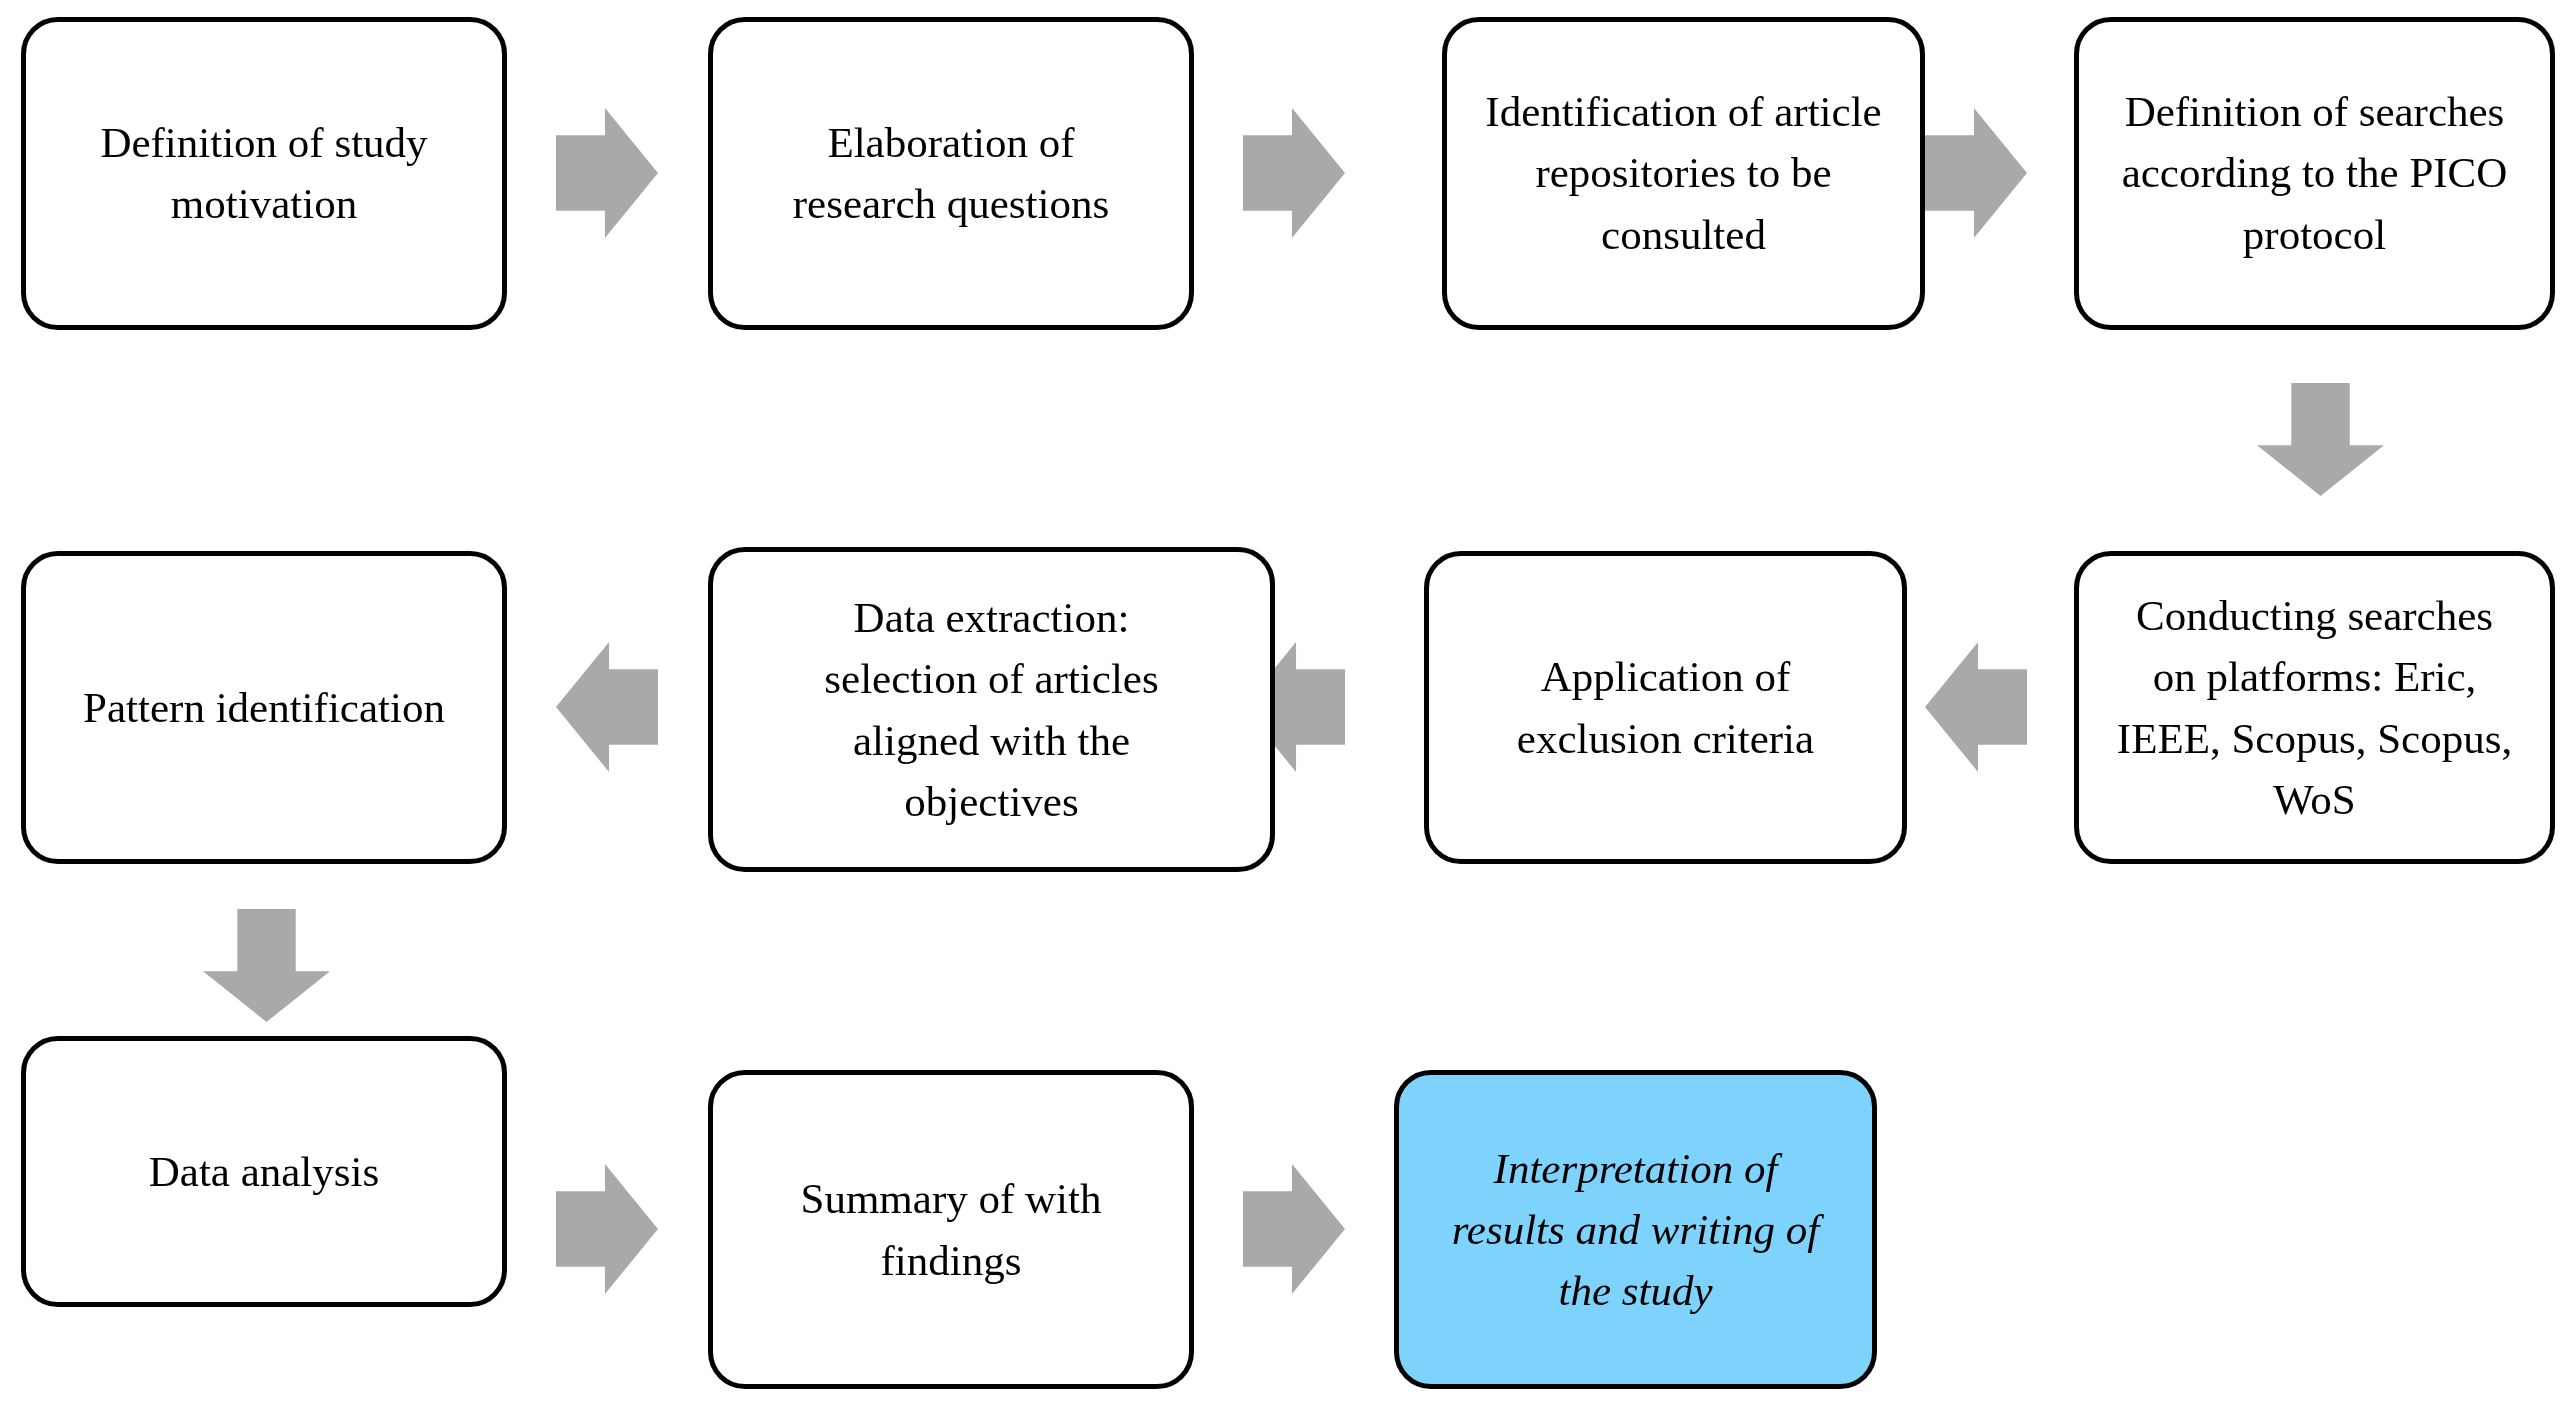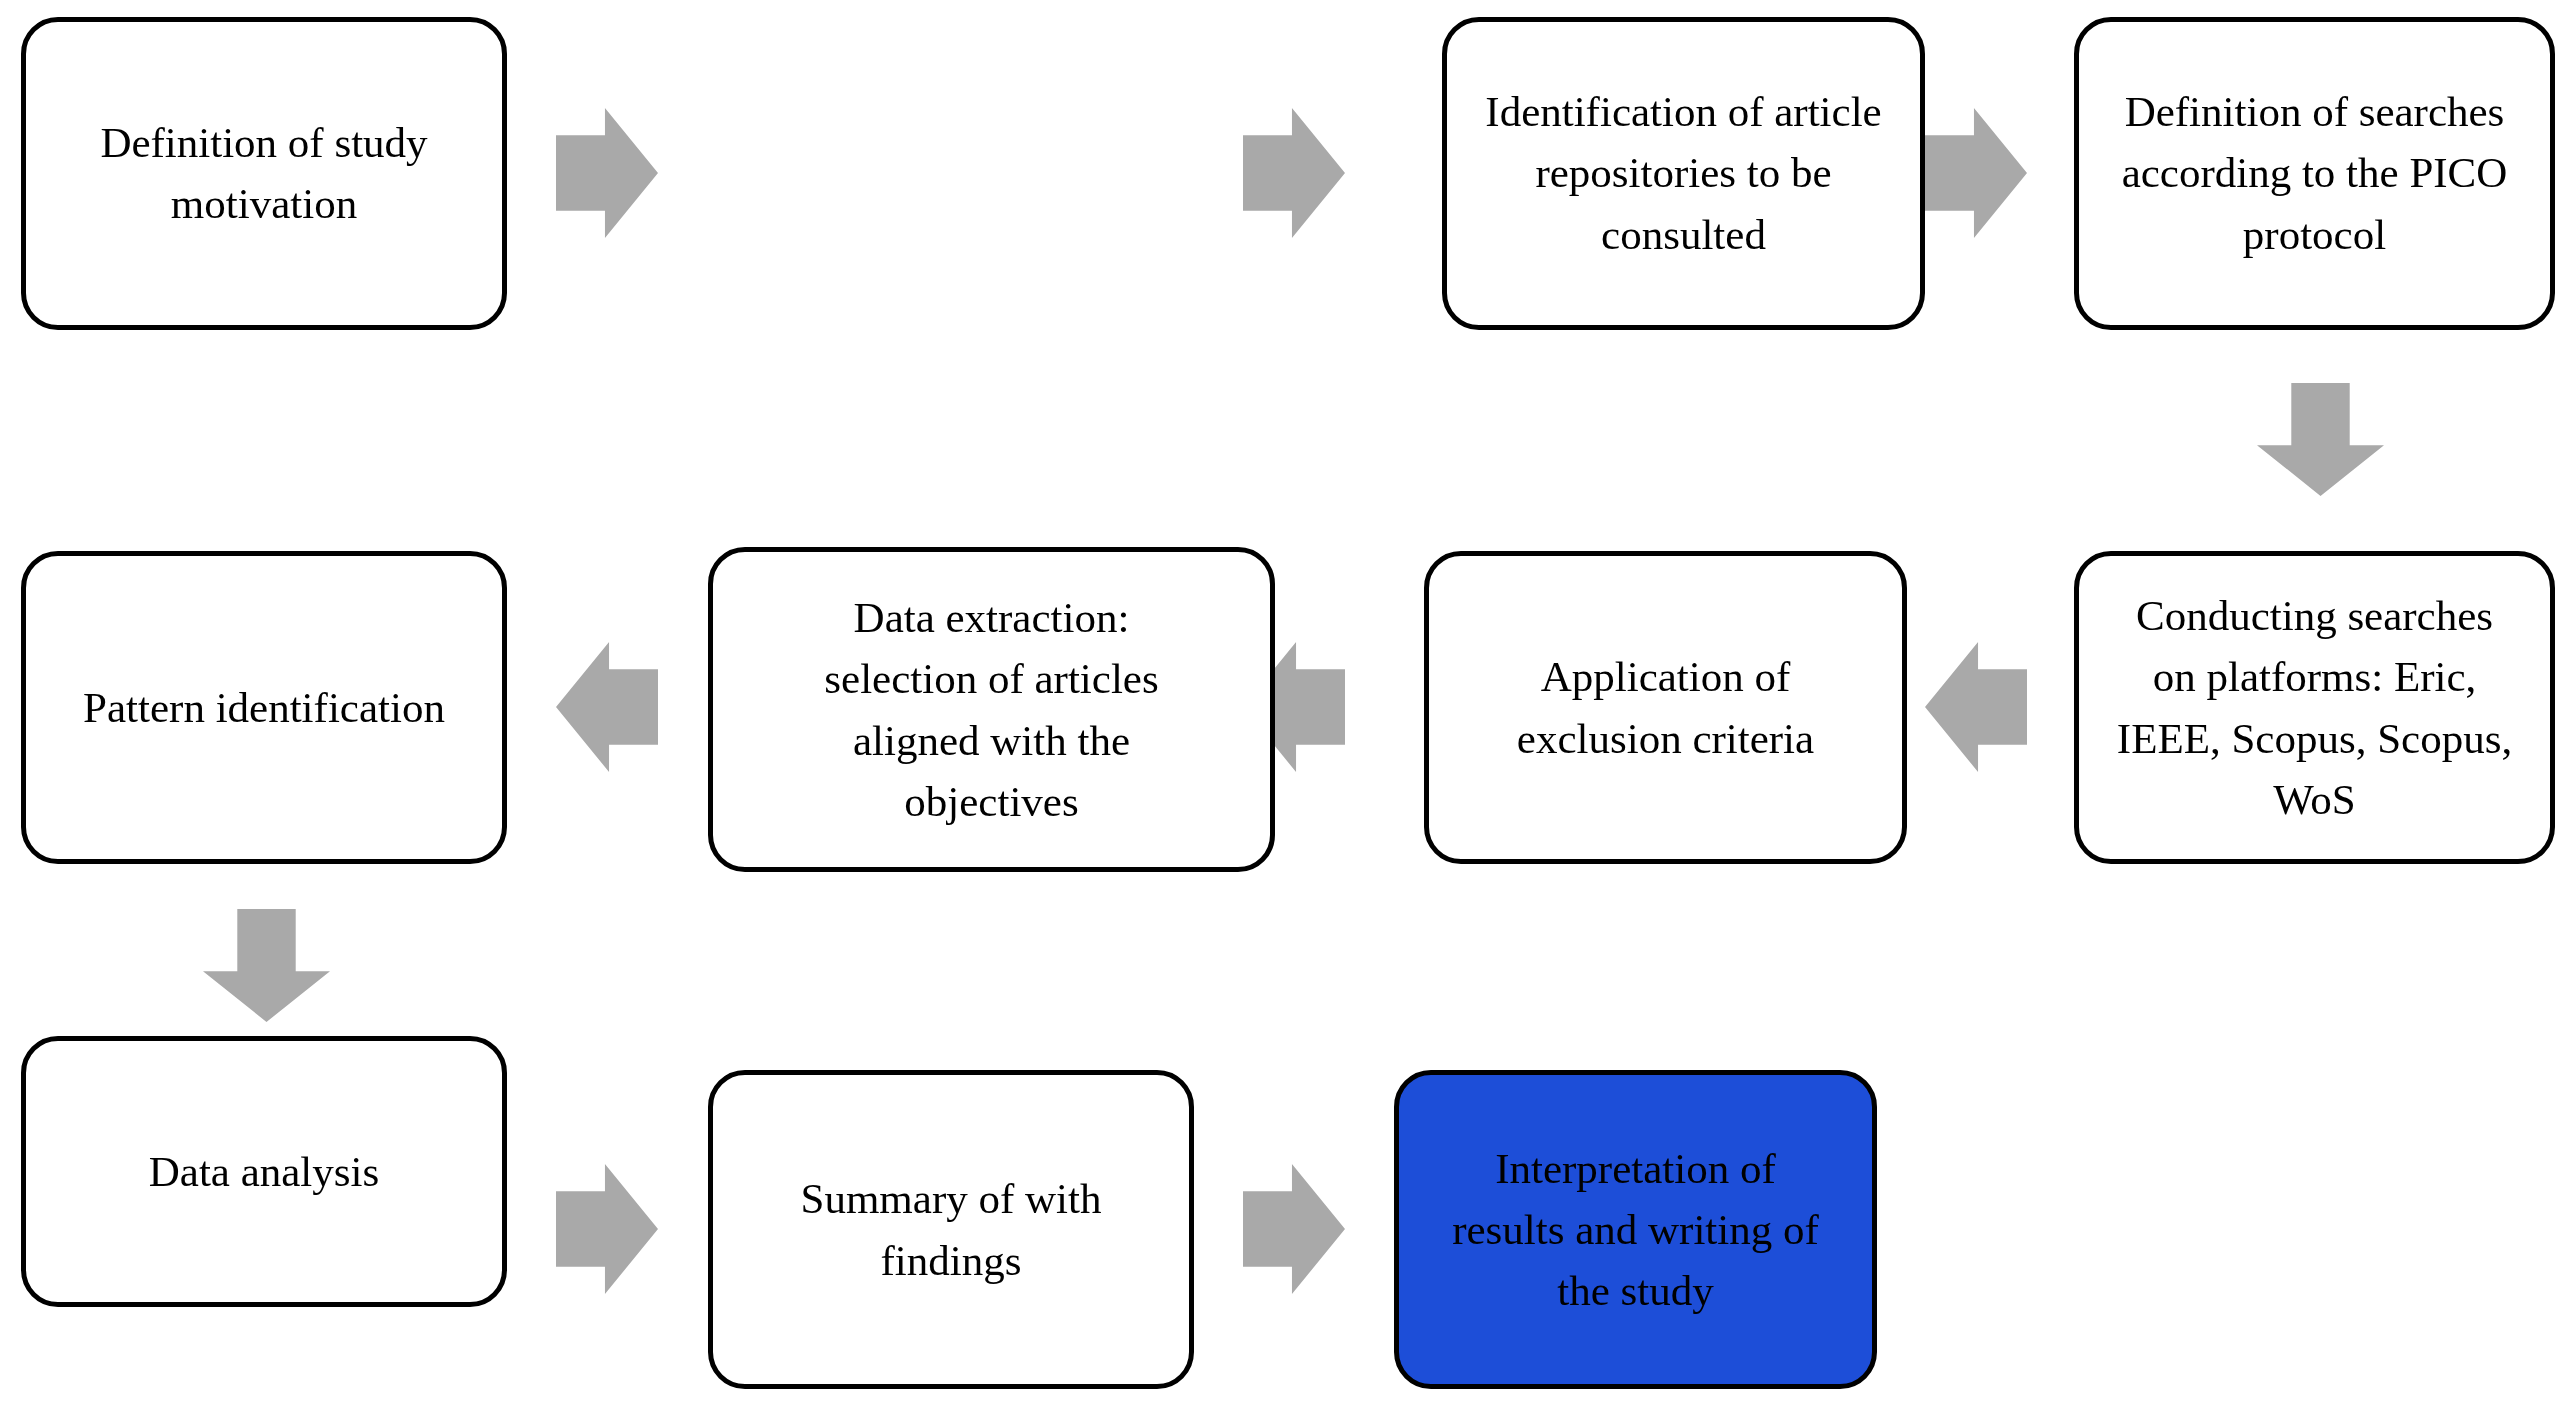--- a/index.html
+++ b/index.html
@@ -25,21 +25,22 @@
     display: flex;
     align-items: center;
     justify-content: center;
     text-align: center;
     font-size: 43px;
     line-height: 1.42;
     white-space: pre-line;
     padding: 10.2px 19px;
   }
   .box.highlight {
-    background: #1d4ed8;
+    background: #7dd3fc;
+    font-style: italic;
   }
   .arrow {
     position: absolute;
     background: #a9a9a9;
   }
   .arrow.right {
     clip-path: polygon(0 21%, 48% 21%, 48% 0, 100% 50%, 48% 100%, 48% 79%, 0 79%);
   }
   .arrow.left {
     clip-path: polygon(100% 21%, 52% 21%, 52% 0, 0 50%, 52% 100%, 52% 79%, 100% 79%);
@@ -51,20 +52,22 @@
 </head>
 <body>
 
 <div class="canvas">
 
   <div class="box" style="left:21px; top:16.5px; width:486px; height:313px">Definition of study
 motivation</div>
 
   <div class="arrow right" style="left:556px; top:108px; width:102px; height:130px"></div>
 
+  <div class="box" style="left:708px; top:16.5px; width:486px; height:313px">Elaboration of
+research questions</div>
 
   <div class="arrow right" style="left:1243px; top:108px; width:102px; height:130px"></div>
 
   <div class="box" style="left:1442px; top:16.5px; width:483px; height:313px">Identification of article
 repositories to be
 consulted</div>
 
   <div class="arrow right" style="left:1925px; top:108px; width:102px; height:130px"></div>
 
   <div class="box" style="left:2074px; top:16.5px; width:481px; height:313px">Definition of searches

